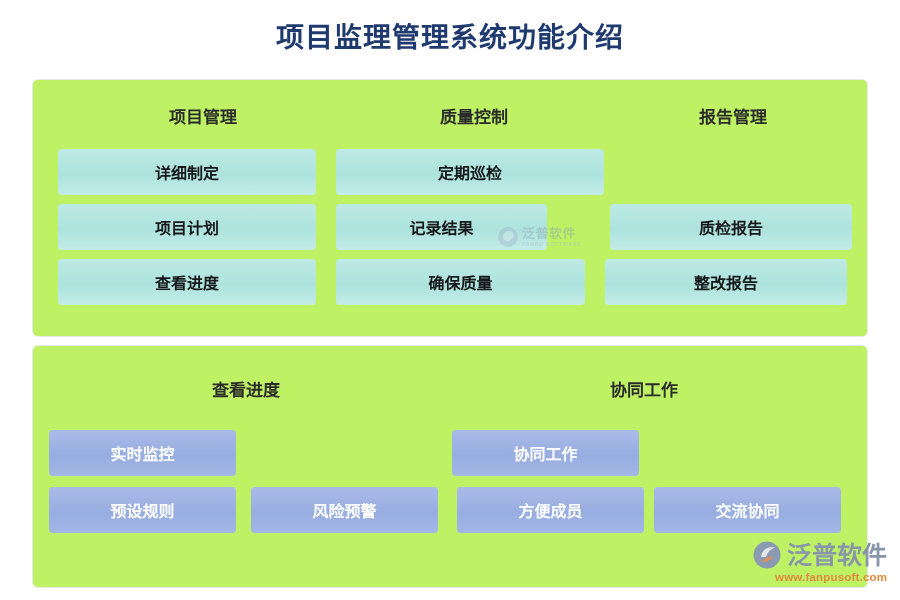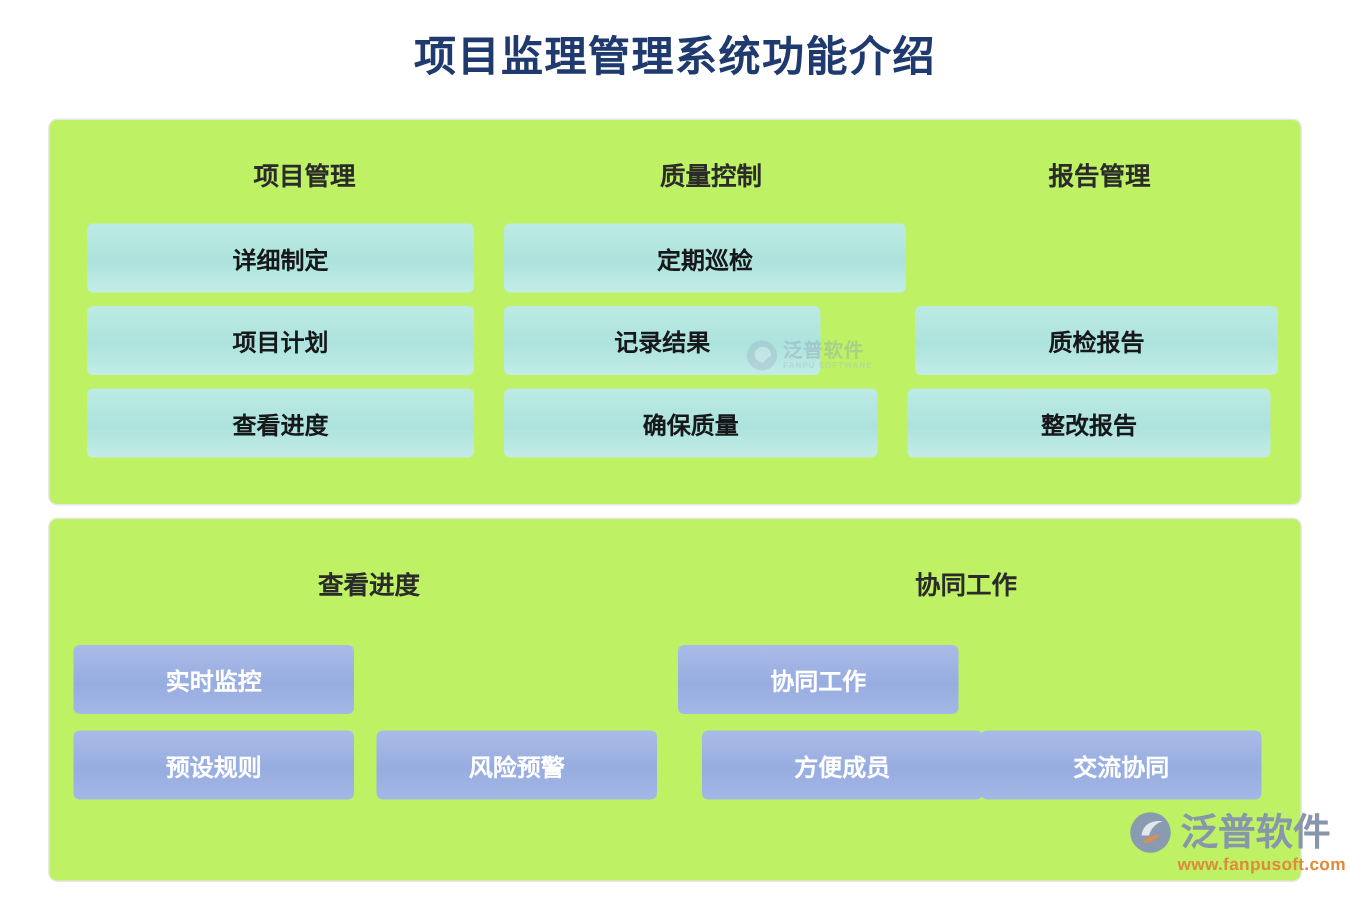--- a/index.html
+++ b/index.html
@@ -154,21 +154,21 @@
   .brand .b-cn {
     font-size: 25px;
     font-weight: bold;
     color: #8796ab;
     letter-spacing: 0px;
     line-height: 30px;
     white-space: nowrap;
   }
   .brand .b-url {
     margin-top: 1px;
-    margin-left: 33px;
+    margin-left: 23px;
     font-size: 11.5px;
     font-weight: bold;
     color: #e08a3c;
     letter-spacing: 0.2px;
     white-space: nowrap;
   }
 </style>
 </head>
 <body>
 
@@ -205,21 +205,21 @@
   <div class="col-head" style="left:15px;  top:33px; width:396px;">查看进度</div>
   <div class="col-head" style="left:413px; top:33px; width:396px;">协同工作</div>
 
   <div class="chip chip-blue" style="left:16px;  top:84px;  width:187px;">实时监控</div>
 
   <div class="chip chip-blue" style="left:16px;  top:141px; width:187px;">预设规则</div>
   <div class="chip chip-blue" style="left:218px; top:141px; width:187px;">风险预警</div>
 
   <div class="chip chip-blue" style="left:419px; top:84px;  width:187px;">协同工作</div>
 
-  <div class="chip chip-blue" style="left:435px; top:141px; width:187px;">方便成员</div>
+  <div class="chip chip-blue" style="left:424px; top:141px; width:187px;">方便成员</div>
   <div class="chip chip-blue" style="left:621px; top:141px; width:187px;">交流协同</div>
 </div>
 
 <div class="brand">
   <div class="b-row">
     <span class="b-mark">
       <svg width="30" height="30" viewBox="0 0 30 30" aria-hidden="true">
         <path d="M15 1.5 A13.5 13.5 0 1 0 15 28.5 A13.5 13.5 0 1 0 15 1.5 Z" fill="#8a9ab0"></path>
         <path d="M9 17 C10 9.5 16 6.5 23 7.5 C18.5 9 15.5 12 14 17 Z" fill="#e2e7ee"></path>
         <path d="M10.5 20.5 C13 18 17 16.5 21.5 16.5 C18 20.5 14 22.5 10.5 22 Z" fill="#d98f5a"></path>

